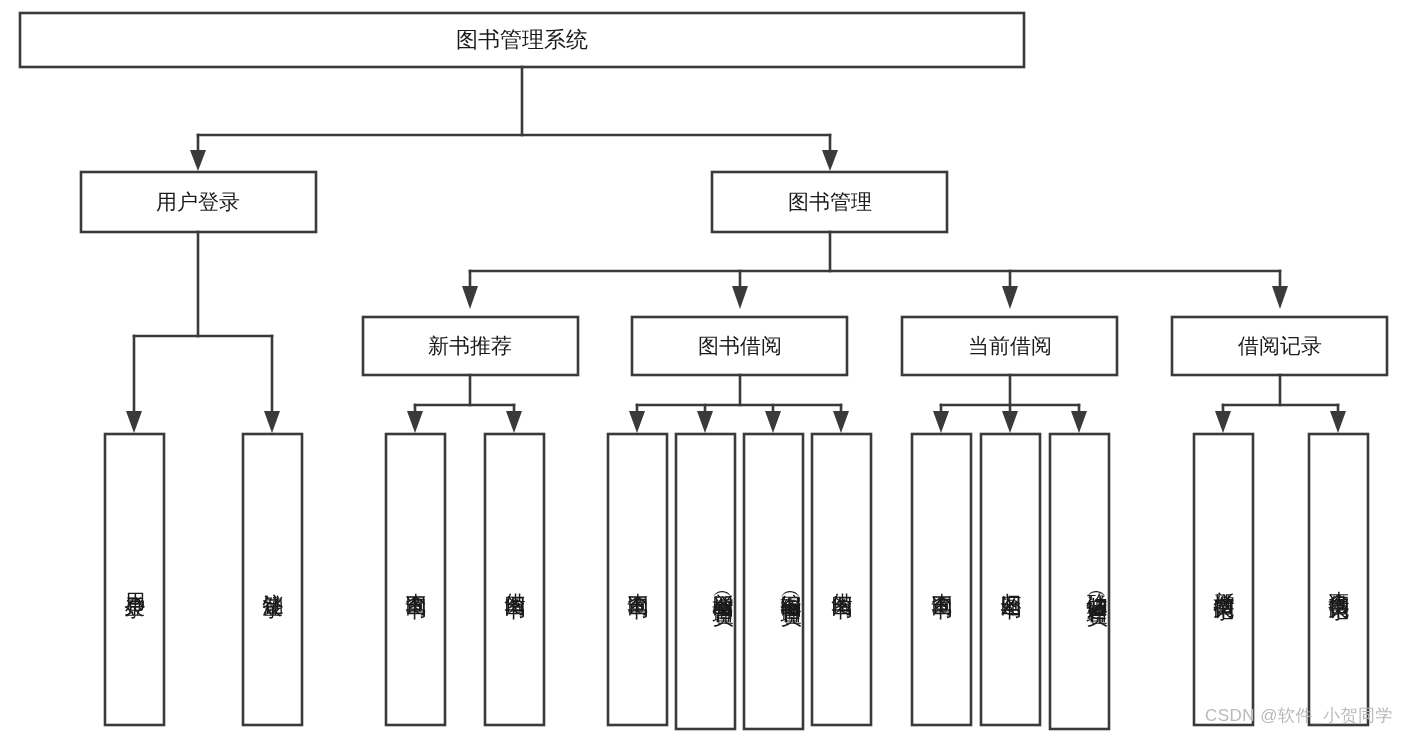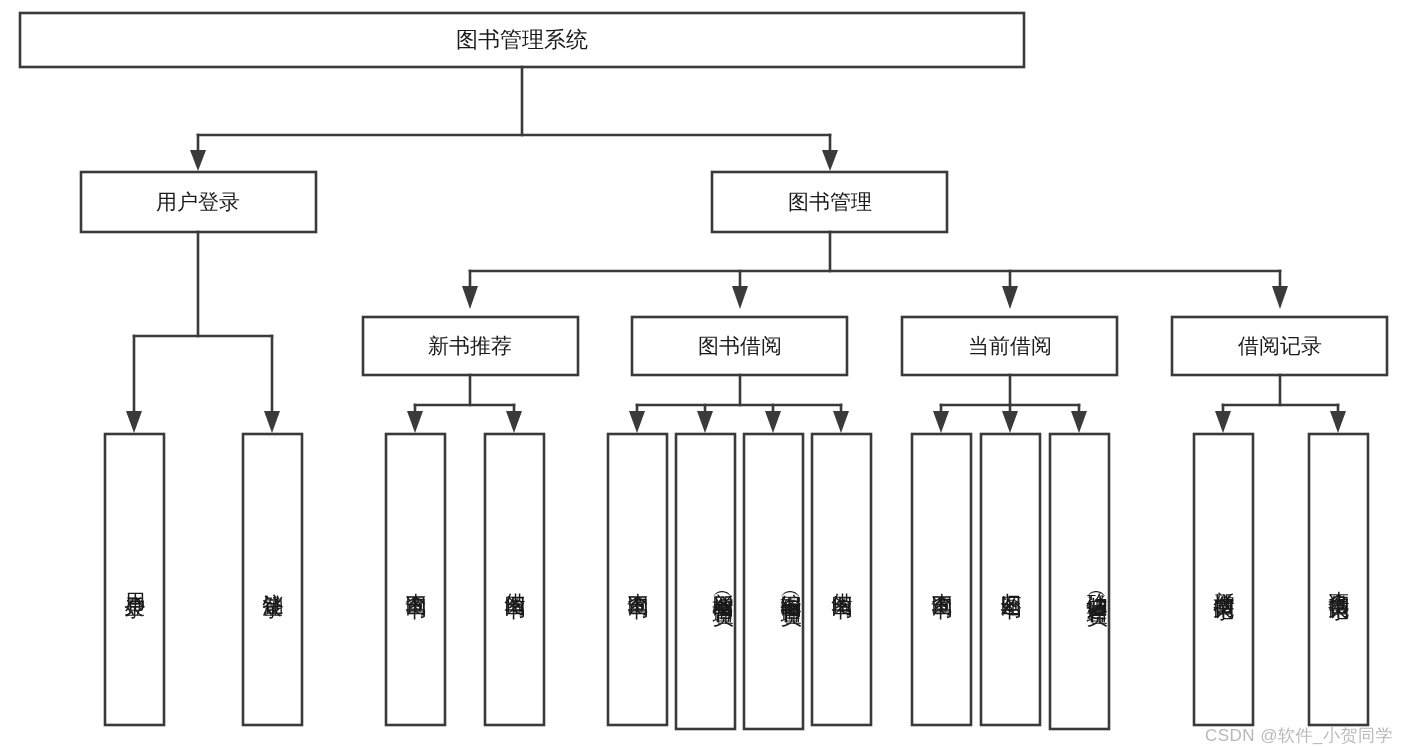--- a/index.html
+++ b/index.html
@@ -63,21 +63,21 @@
     line-height: 1.18;
     letter-spacing: 2px;
     color: #1a1a1a;
     white-space: nowrap;
     text-align: center;
     pointer-events: none;
   }
   .watermark {
     position: absolute;
     right: 12px;
-    bottom: 0;
+    bottom: 20px;
     font-family: "Liberation Sans", "DejaVu Sans", sans-serif;
     font-size: 17px;
     color: #b9b9b9;
     letter-spacing: 0.5px;
     white-space: nowrap;
   }
 </style>
 </head>
 <body>
 

